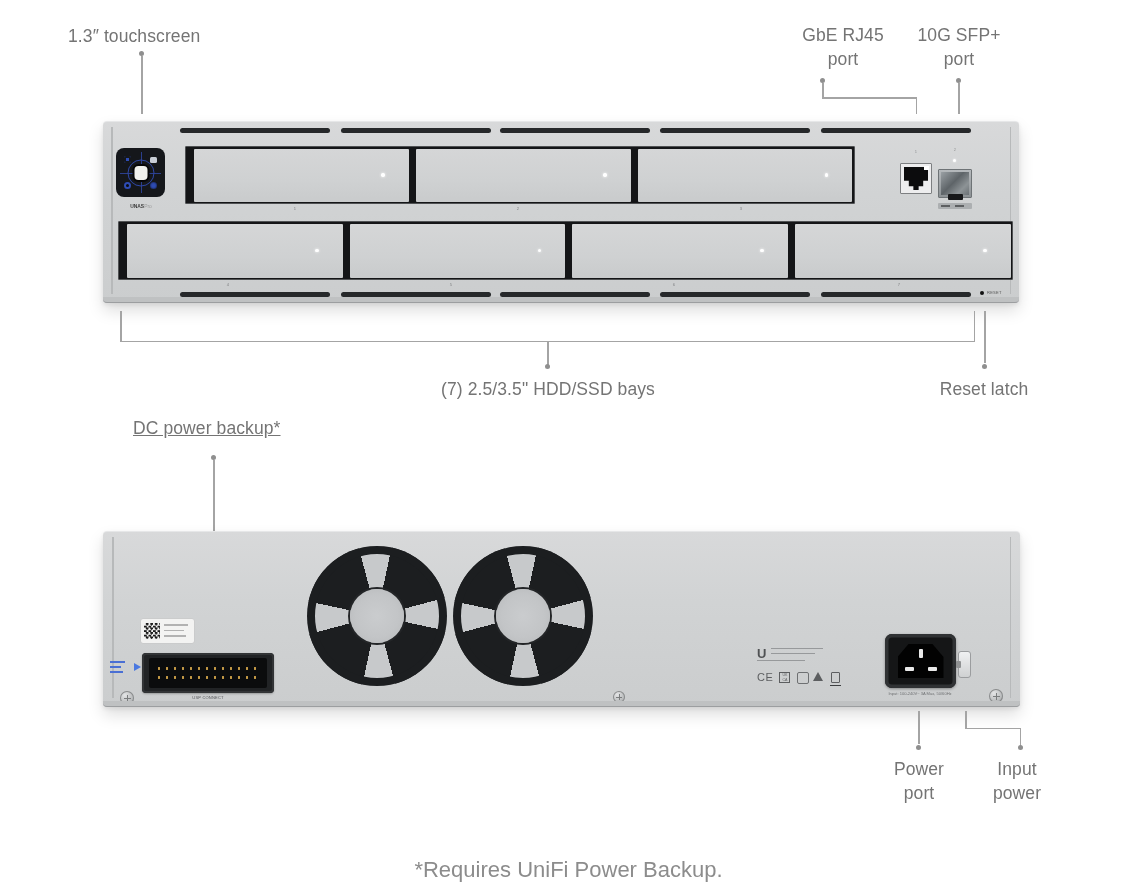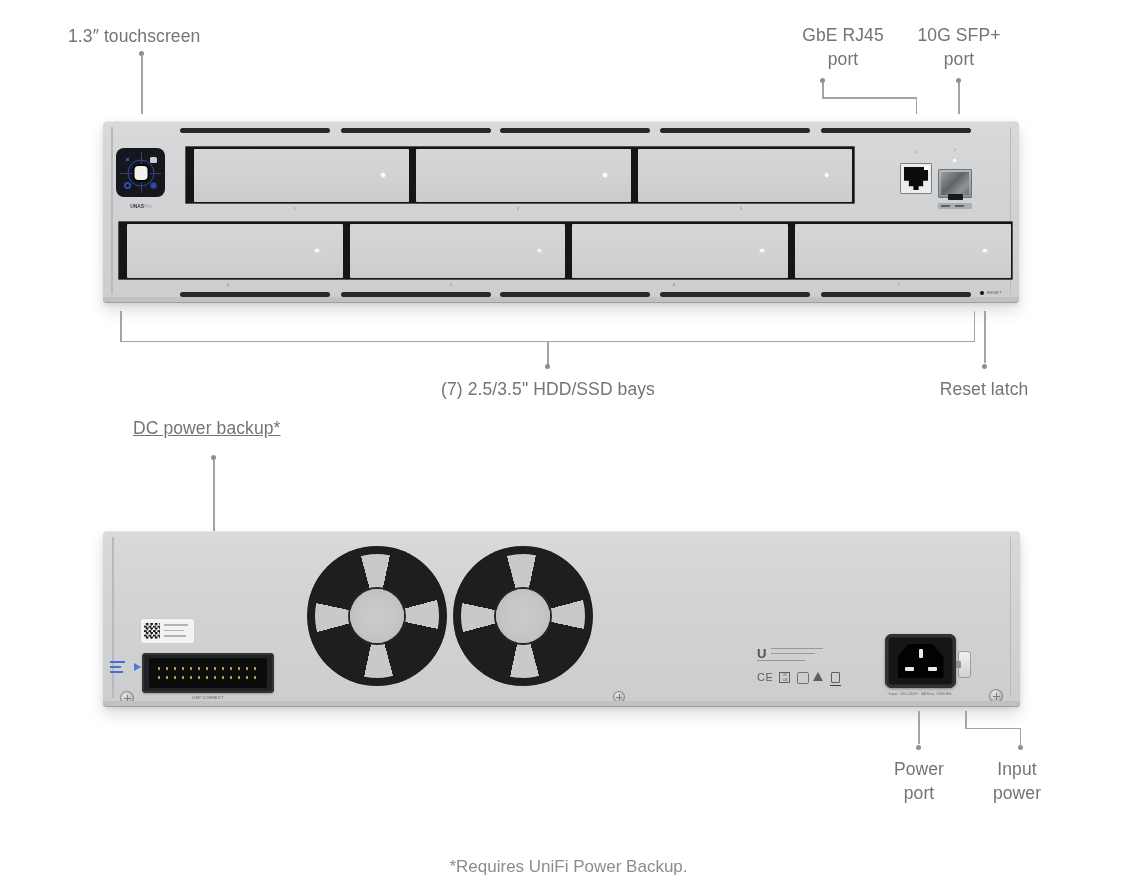--- a/index.html
+++ b/index.html
@@ -90,21 +90,21 @@
   .inlet{position:absolute;left:782px;top:102px;width:71px;height:54px;background:#151617;border-radius:7px;
          box-shadow:inset 0 0 0 3.5px #303234,0 1px 3px rgba(0,0,0,.35);}
   .socket{position:absolute;left:50%;top:50%;width:46px;height:34px;transform:translate(-50%,-50%);background:#020202;
           clip-path:polygon(24% 0%,76% 0%,100% 38%,100% 100%,0% 100%,0% 38%);}
   .pin-top{position:absolute;left:50%;top:5px;width:4px;height:9px;margin-left:-2px;background:#e9e9e9;border-radius:1px;}
   .pin-l{position:absolute;left:7px;bottom:7px;width:9px;height:4px;background:#e9e9e9;border-radius:1px;}
   .pin-r{position:absolute;right:7px;bottom:7px;width:9px;height:4px;background:#e9e9e9;border-radius:1px;}
   .latch{position:absolute;left:855px;top:119px;width:13px;height:27px;border:1px solid #9b9d9f;box-sizing:border-box;
          background:linear-gradient(180deg,#f0f1f2,#cfd1d2);border-radius:3px;}
   .latch:before{content:"";position:absolute;left:-3px;top:9px;width:5px;height:7px;background:#8f9192;border-radius:1px;}
-  .footer{position:absolute;left:0;right:0;text-align:center;color:#8c8c8c;font-size:17px;}
+  .footer{position:absolute;left:0;right:0;text-align:center;color:#8c8c8c;font-size:22px;}
 </style>
 </head>
 <body>
 
 <div class="canvas">
 
   <div class="label" style="left:68px;top:24px;">1.3″ touchscreen</div>
   <div class="dot" style="left:139px;top:51px;"></div>
   <div class="vline" style="left:141px;top:56px;height:58px;"></div>
 

